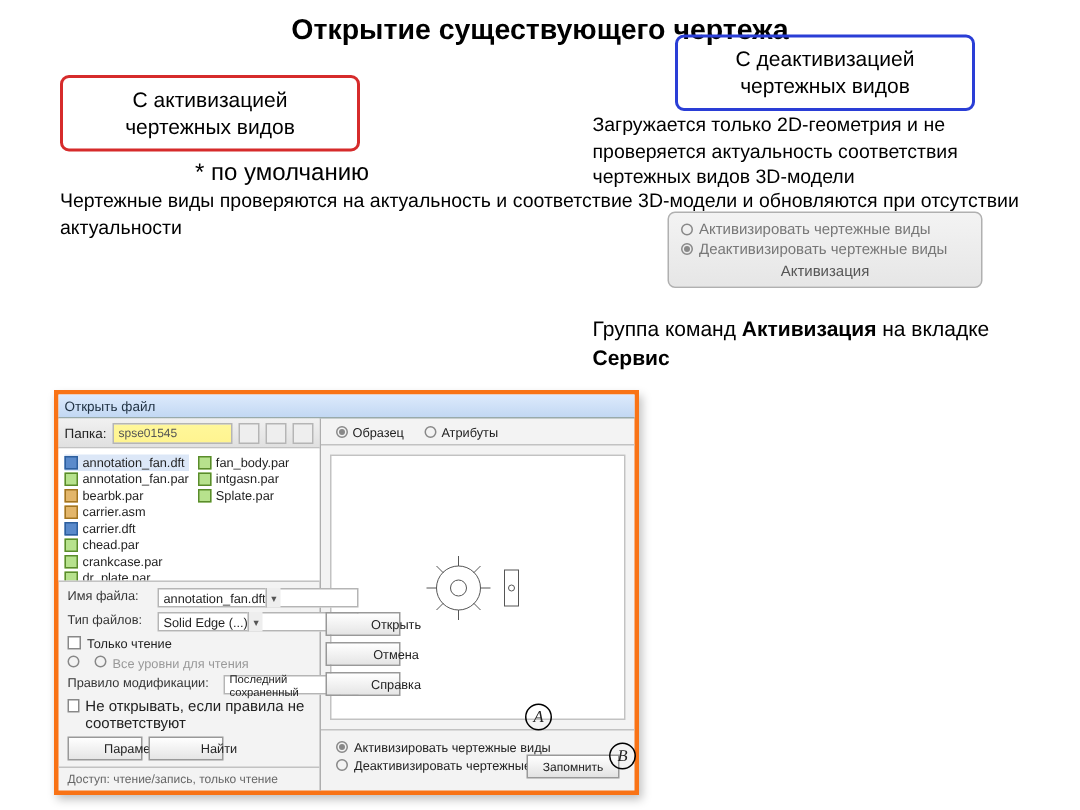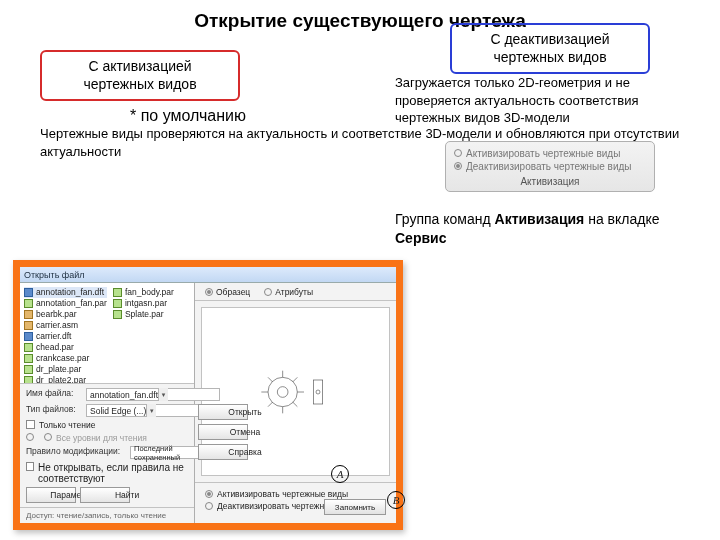--- a/index.html
+++ b/index.html
@@ -63,23 +63,23 @@
   .activation-panel .hdr { text-align:center; font-size:10px; color:#555; margin-top:4px;}
   .radio-dot {
     width:8px;height:8px;border:1px solid #888;border-radius:50%;display:inline-block;flex:none;
   }
   .radio-dot.on::after{content:"";display:block;width:4px;height:4px;border-radius:50%;background:#888;margin:1px auto;}
   .group-caption { margin-top: 18px; font-size: 14px; line-height:1.4;}
   .group-caption b { font-weight: bold; }
   
   .dialog {
     position: absolute;
-    left: 13px; top: 260px;
+    left: 36px; top: 260px;
     width: 390px; height: 270px;
-    border: 7px solid #f97316;
+    border: 3px solid #f97316;
     background: #f3f3f3;
     box-shadow: 2px 3px 6px rgba(0,0,0,0.25);
     font-size: 9px;
     color: #222;
   }
   .dialog .titlebar {
     height: 16px;
     background: linear-gradient(#ddeafc,#c2d8f3);
     border-bottom:1px solid #9aa;
     display:flex;align-items:center;padding:0 4px;
@@ -164,20 +164,29 @@
     Группа команд <b>Активизация</b> на вкладке <b>Сервис</b>
   </div>
 </div>
 
 <div class="dialog">
   <div class="titlebar">
     <span>Открыть файл</span>
   </div>
   <div class="inner">
     <div class="left">
+      <div class="toolbar">
+        <span>Папка:</span>
+        <div class="combo">
+          <span>spse01545</span>
+        </div>
+        <div class="btn"></div>
+        <div class="btn"></div>
+        <div class="btn"></div>
+      </div>
       <div class="filelist" id="filelist">
           <div>
             <div class="f sel"><span class="ficon doc"></span>annotation_fan.dft</div>
             <div class="f "><span class="ficon part"></span>annotation_fan.par</div>
             <div class="f "><span class="ficon asm"></span>bearbk.par</div>
             <div class="f "><span class="ficon asm"></span>carrier.asm</div>
             <div class="f "><span class="ficon doc"></span>carrier.dft</div>
             <div class="f "><span class="ficon part"></span>chead.par</div>
             <div class="f "><span class="ficon part"></span>crankcase.par</div>
             <div class="f "><span class="ficon part"></span>dr_plate.par</div>

